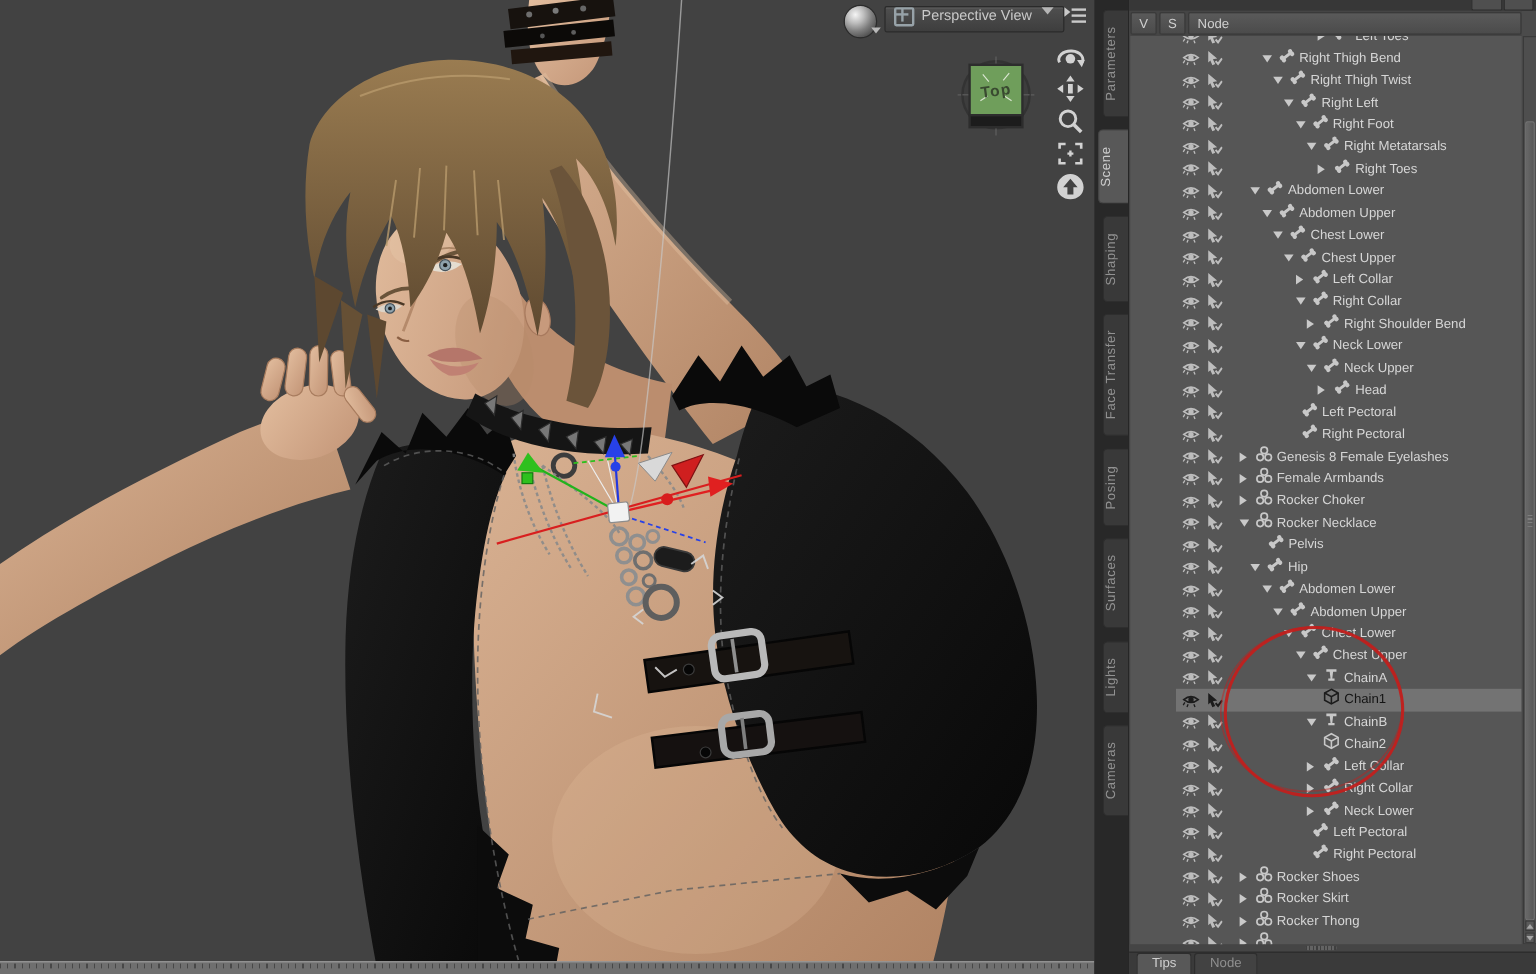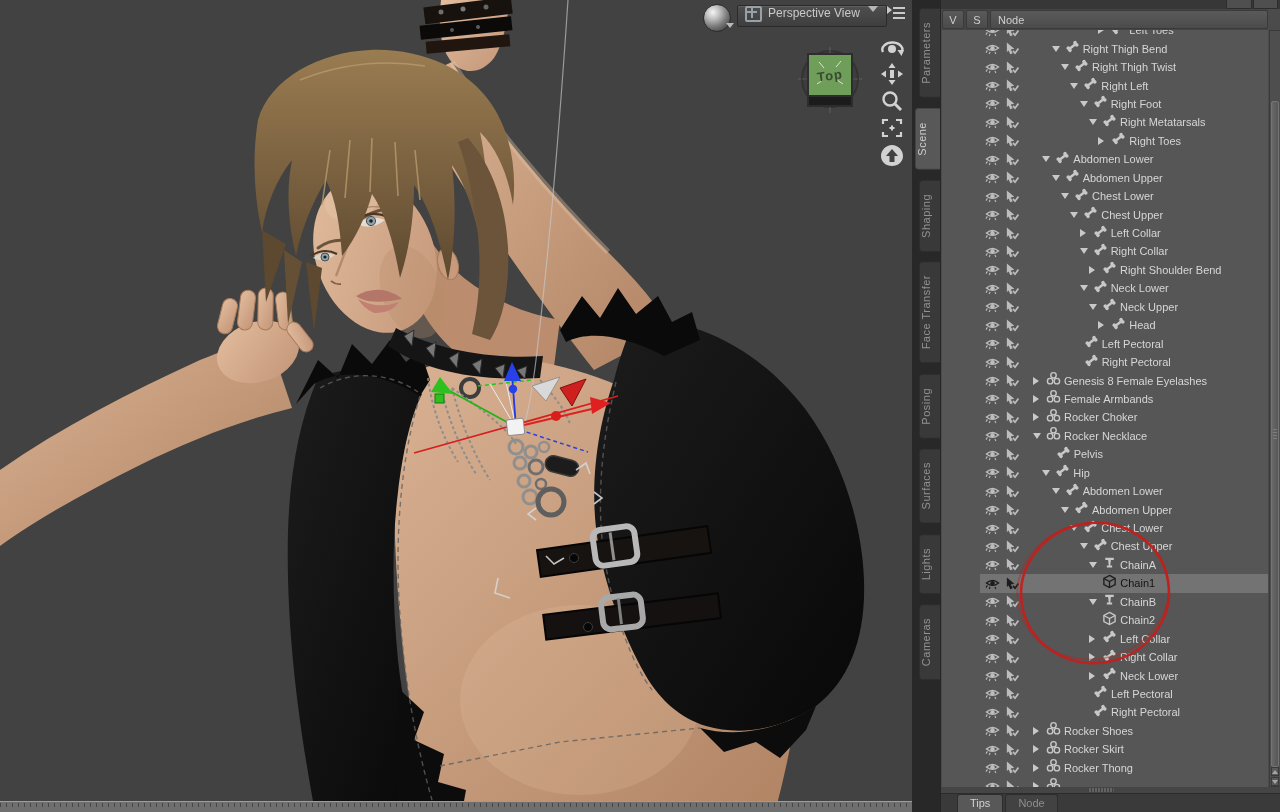--- a/index.html
+++ b/index.html
@@ -86,21 +86,21 @@
   #spin-up{bottom:10px;}#spin-dn{bottom:0px;}
   #spin-up::before{content:"";border-left:3px solid transparent;border-right:3px solid transparent;border-bottom:4px solid #a5a5a5;}
   #spin-dn::before{content:"";border-left:3px solid transparent;border-right:3px solid transparent;border-top:4px solid #a5a5a5;}
   
   #annotation{position:absolute;left:0;top:0;width:340px;height:812px;pointer-events:none;}
   
   #splitter{position:absolute;left:0;top:787px;width:340px;height:6px;background:#454545;}
   #splitter .grip{position:absolute;left:147px;top:1px;width:26px;height:4px;border-radius:2px;background:#636363;
     background-image:repeating-linear-gradient(90deg,#3f3f3f 0 1px,rgba(0,0,0,0) 1px 3px);}
   #bottom-tabs{position:absolute;left:0;top:793px;width:340px;height:19px;background:#3a3a3a;
-    border-top:1px solid #2b2b2b;display:flex;align-items:flex-end;padding-left:16px;box-sizing:border-box;}
+    border-top:1px solid #2b2b2b;display:flex;align-items:flex-end;padding-left:6px;box-sizing:border-box;}
   .btab{height:17px;line-height:17px;padding:0 12px;font-size:11px;border-radius:3px 3px 0 0;
     background:#424242;color:#8f8f8f;border:1px solid #2d2d2d;border-bottom:none;margin-right:2px;}
   .btab.act{background:#585858;color:#d0d0d0;}
 </style>
 </head>
 <body>
 
 <svg width="0" height="0" style="position:absolute">
   <defs>
     <symbol id="i-eye" viewBox="0 0 16 14">

